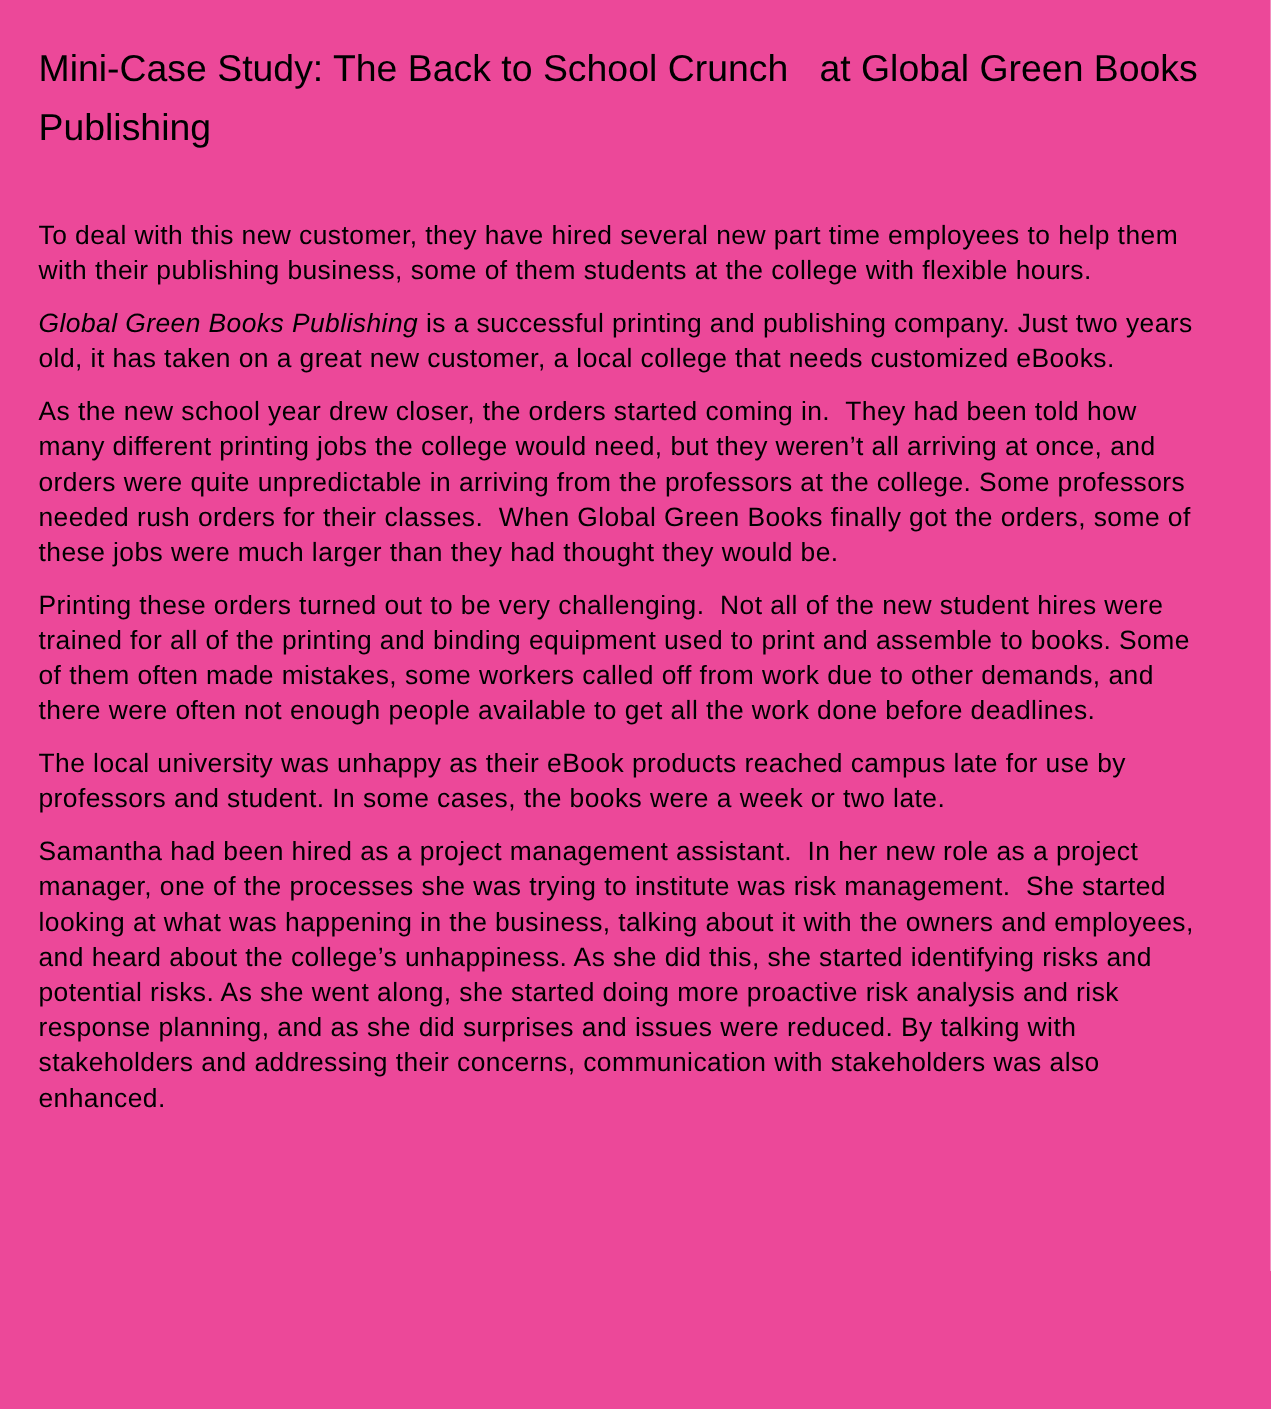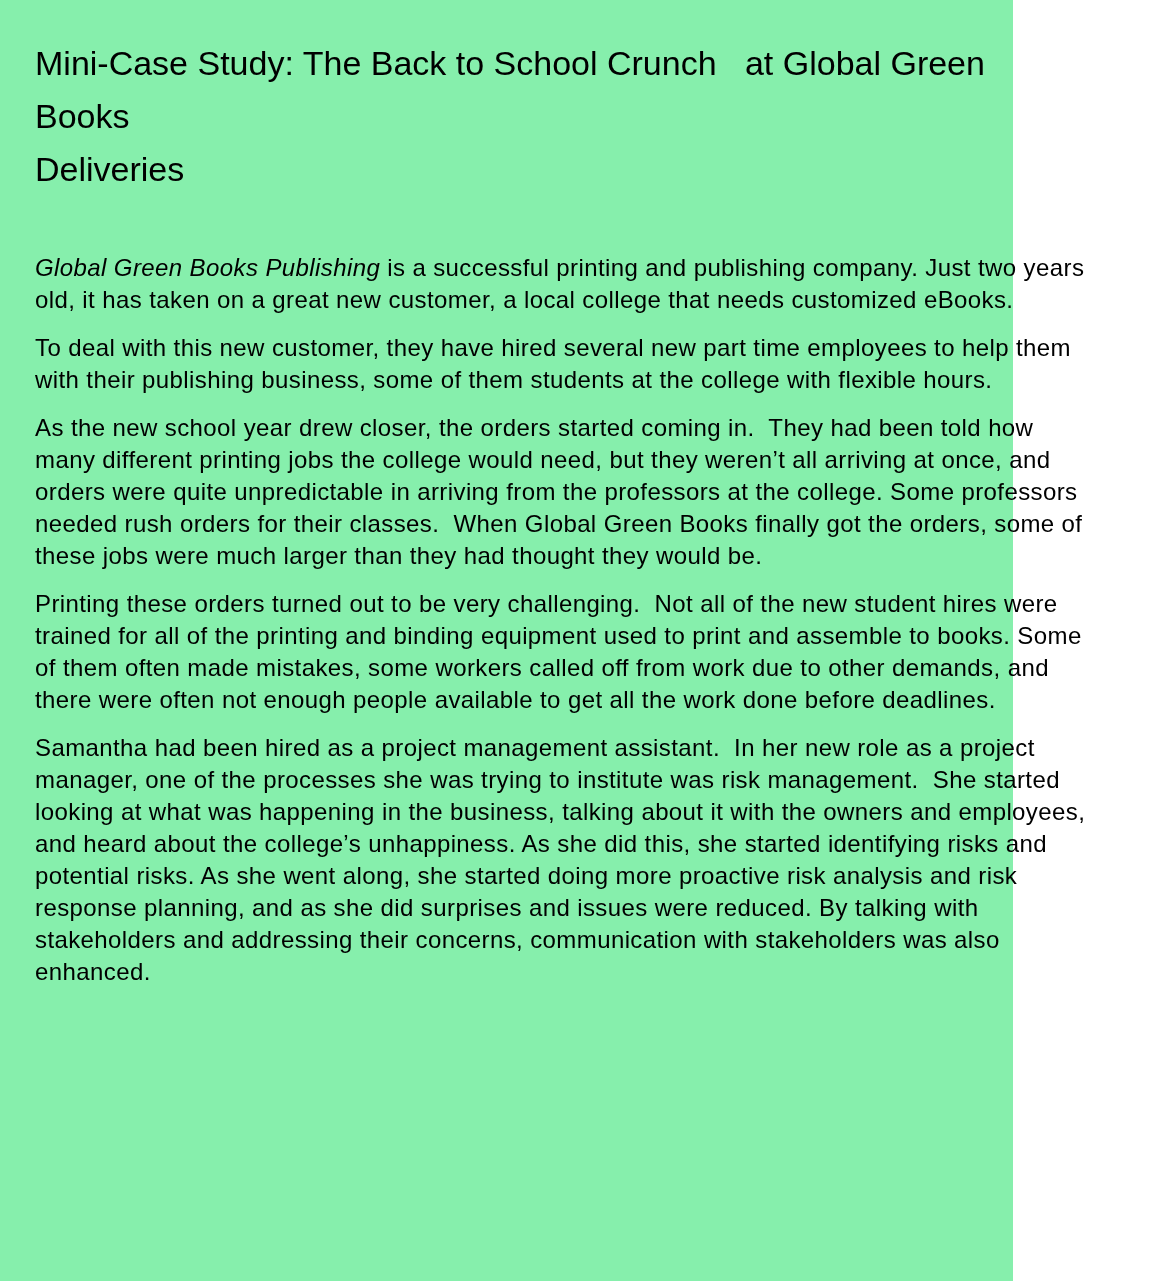--- a/index.html
+++ b/index.html
@@ -9,24 +9,24 @@
   }
   body {
     width: 1155px;
     height: 1281px;
     overflow: hidden;
     font-family: "Liberation Sans", "DejaVu Sans", sans-serif;
     color: #000000;
   }
   .page {
     box-sizing: border-box;
-    width: 1013px;
+    width: 1155px;
     height: 1281px;
     padding: 37px 0 0 35px;
-    background: #86efac;
+    background: #ec4899;
   }
   .doc-title {
     font-size: 34px;
     line-height: 53px;
     font-weight: 400;
     margin: 0 0 56px 0;
     white-space: pre-wrap;
     color: #000000;
   }
   .doc-title .title-line {
@@ -43,28 +43,29 @@
   }
   .para .lead {
     font-style: italic;
   }
 </style>
 </head>
 <body>
 
 <div class="page">
 
-  <h1 class="doc-title"><span class="title-line">Mini-Case Study: The Back to School Crunch   at Global Green Books</span><span class="title-line">Deliveries</span></h1>
+  <h1 class="doc-title"><span class="title-line">Mini-Case Study: The Back to School Crunch   at Global Green Books</span><span class="title-line">Publishing</span></h1>
+
+  <p class="para"><em class="lead"></em><span>To deal with this new customer, they have hired several new part time employees to help them with their publishing business, some of them students at the college with flexible hours.</span></p>
 
   <p class="para"><em class="lead">Global Green Books Publishing</em><span> is a successful printing and publishing company. Just two years old, it has taken on a great new customer, a local college that needs customized eBooks.</span></p>
-
-  <p class="para"><em class="lead"></em><span>To deal with this new customer, they have hired several new part time employees to help them with their publishing business, some of them students at the college with flexible hours.</span></p>
 
   <p class="para"><em class="lead"></em><span>As the new school year drew closer, the orders started coming in.  They had been told how many different printing jobs the college would need, but they weren’t all arriving at once, and orders were quite unpredictable in arriving from the professors at the college. Some professors needed rush orders for their classes.  When Global Green Books finally got the orders, some of these jobs were much larger than they had thought they would be.</span></p>
 
   <p class="para"><em class="lead"></em><span>Printing these orders turned out to be very challenging.  Not all of the new student hires were trained for all of the printing and binding equipment used to print and assemble to books. Some of them often made mistakes, some workers called off from work due to other demands, and there were often not enough people available to get all the work done before deadlines.</span></p>
 
 
 
+  <p class="para"><em class="lead"></em><span>The local university was unhappy as their eBook products reached campus late for use by professors and student. In some cases, the books were a week or two late.</span></p>
 
   <p class="para"><em class="lead"></em><span>Samantha had been hired as a project management assistant.  In her new role as a project manager, one of the processes she was trying to institute was risk management.  She started looking at what was happening in the business, talking about it with the owners and employees, and heard about the college’s unhappiness. As she did this, she started identifying risks and potential risks. As she went along, she started doing more proactive risk analysis and risk response planning, and as she did surprises and issues were reduced. By talking with stakeholders and addressing their concerns, communication with stakeholders was also enhanced.</span></p>
 
 </div>
 
 </body></html>

